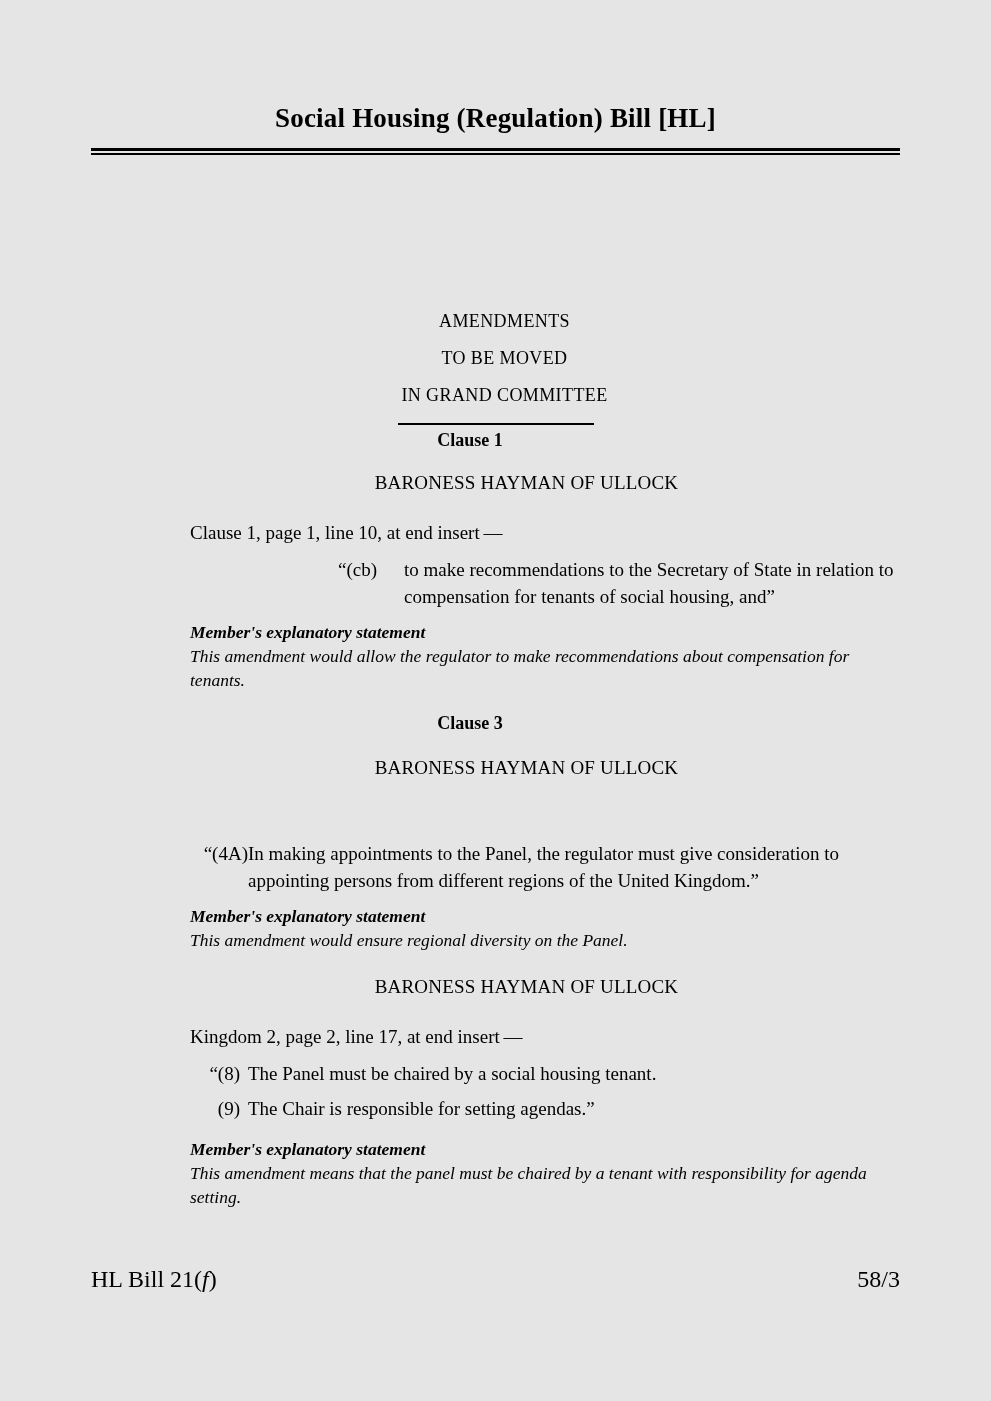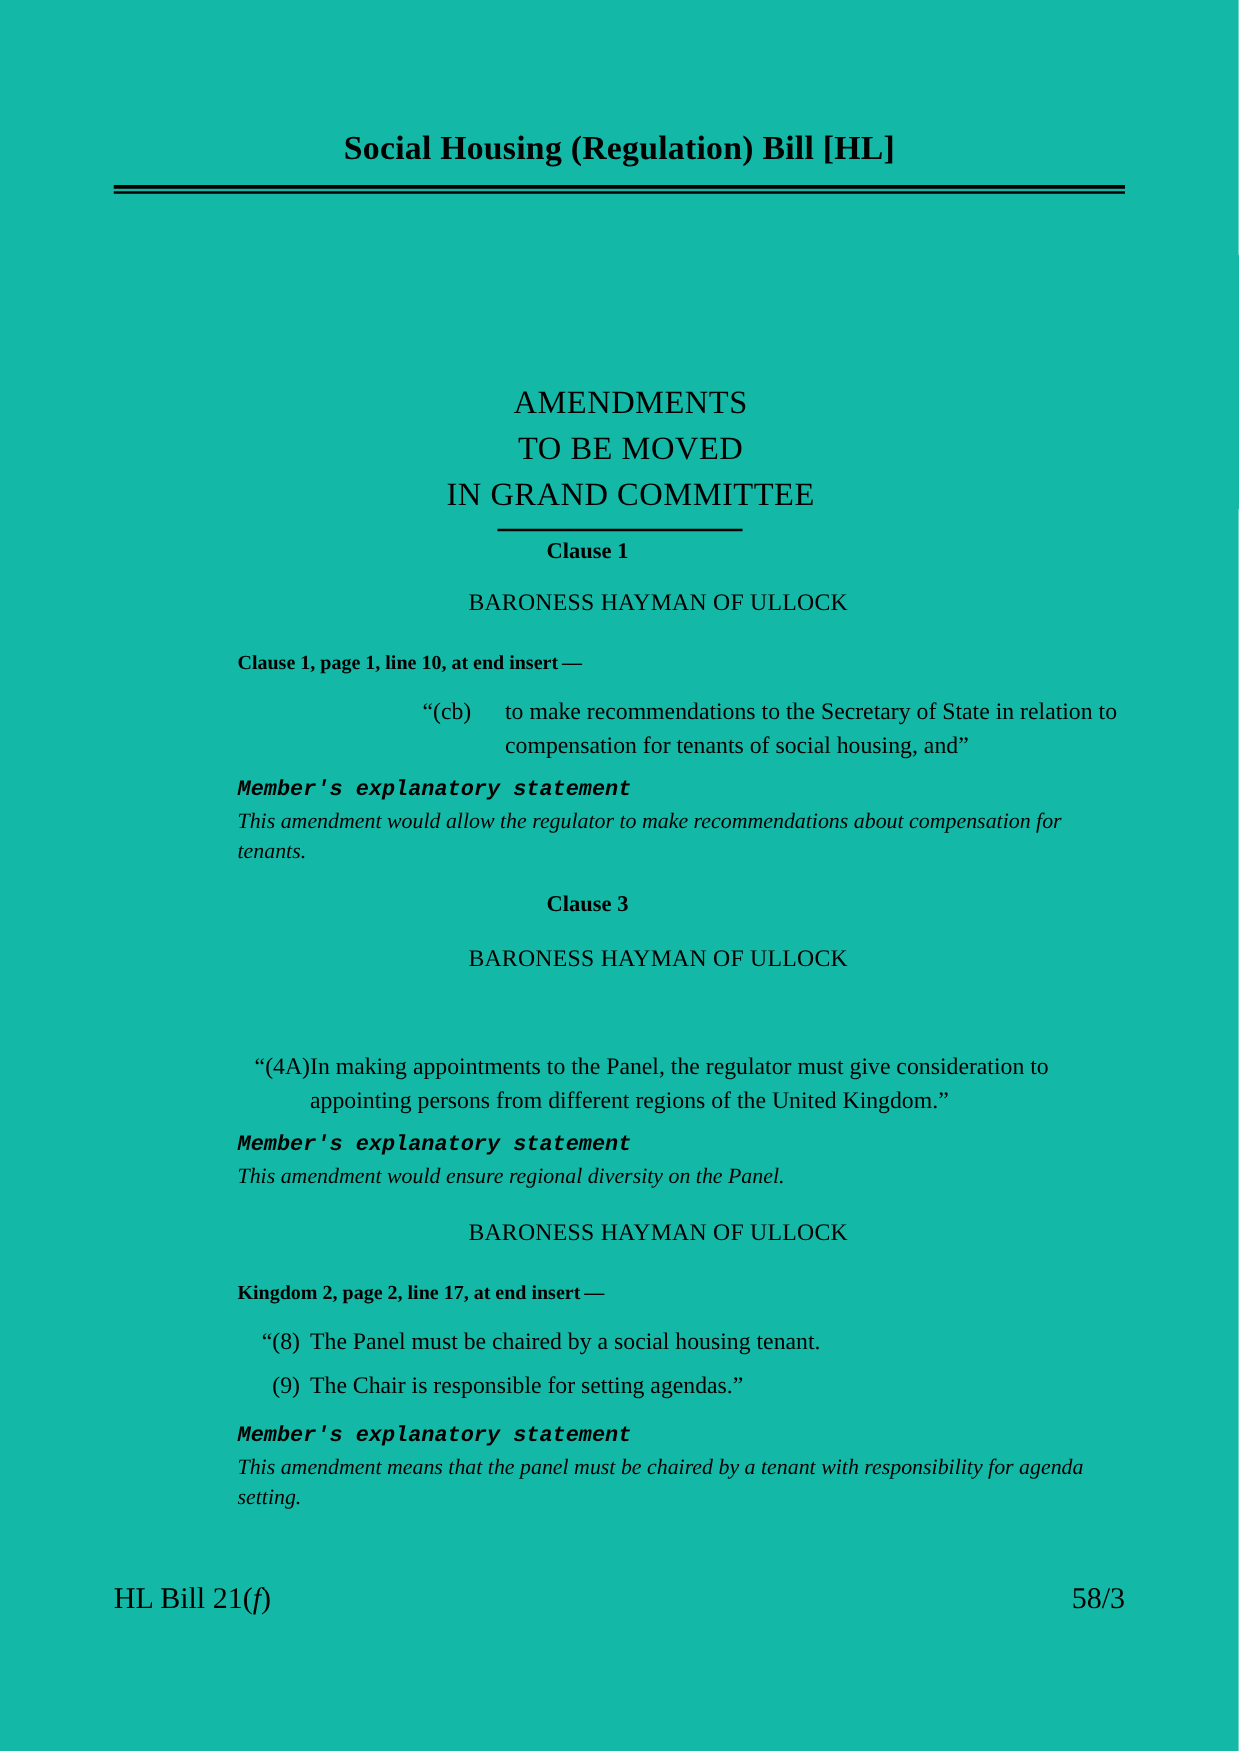--- a/index.html
+++ b/index.html
@@ -4,21 +4,21 @@
 <style>
   html, body {
     margin: 0;
     padding: 0;
     background: #ffffff;
   }
   .page {
     position: relative;
     width: 991px;
     height: 1401px;
-    background: #14b8a6;
+    background: #e5e5e5;
     font-family: "Liberation Serif", "DejaVu Serif", serif;
     color: #000000;
     box-sizing: border-box;
     overflow: hidden;
   }
 
   
   .doc-title {
     position: absolute;
     top: 103px;
@@ -47,21 +47,21 @@
   }
 
   
   .heading-block {
     position: absolute;
     left: 0;
     width: 991px;
     text-align: center;
   }
   .head-line {
-    font-size: 26px;
+    font-size: 18px;
     letter-spacing: 0.4px;
     line-height: 37px;
     margin-left: 18px;
   }
   .short-rule {
     width: 196px;
     height: 1.6px;
     background: #000;
     margin: 9px auto 0 auto;
   }
@@ -79,23 +79,22 @@
     width: 991px;
     text-align: center;
     font-size: 19px;
     letter-spacing: 0.2px;
     margin-left: 31px;
   }
 
   
   .amend-lead {
     position: absolute;
-    font-size: 16px;
+    font-size: 19px;
     white-space: nowrap;
-    font-weight: bold;
   }
   .amend-para {
     position: absolute;
     font-size: 19px;
     line-height: 27px;
     display: flex;
   }
   .amend-para .lbl {
     flex: 0 0 auto;
     white-space: nowrap;
@@ -111,21 +110,20 @@
   .expl {
     position: absolute;
     font-size: 17.5px;
     line-height: 24px;
     font-style: italic;
   }
   .expl .expl-head {
     font-weight: bold;
     font-style: italic;
     display: block;
-    font-family: Liberation Mono, monospace;
   }
   .expl .expl-body {
     font-style: italic;
     display: block;
   }
 
   
   .footer {
     position: absolute;
     bottom: 108px;

